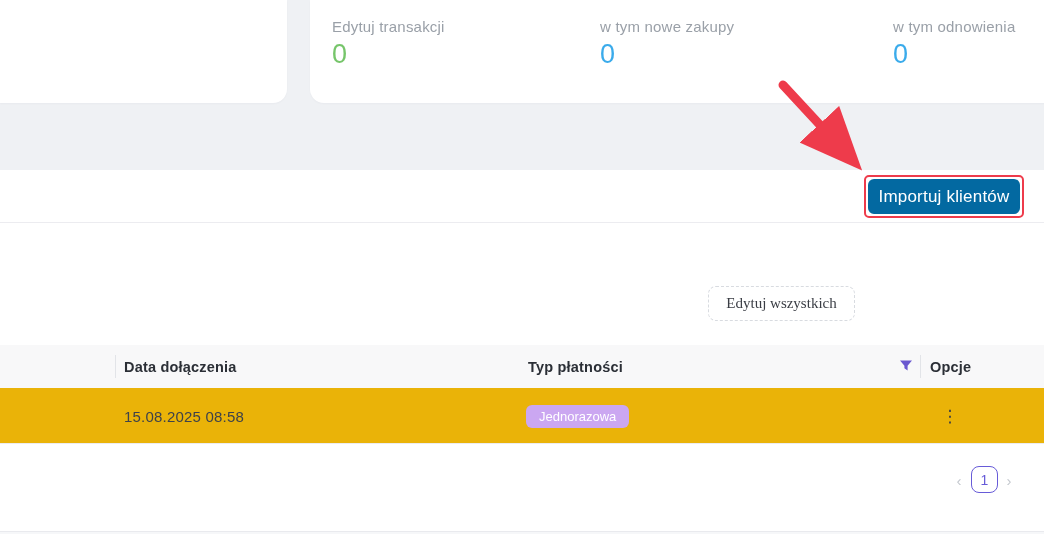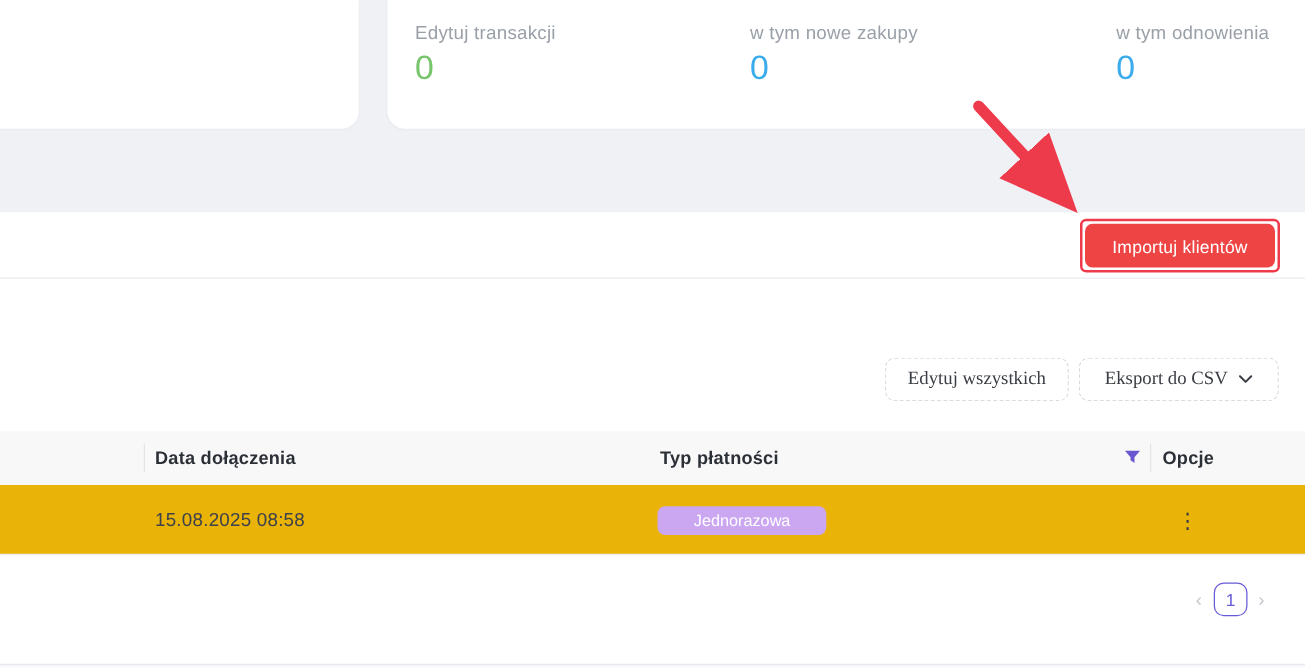--- a/index.html
+++ b/index.html
@@ -15,22 +15,22 @@
   .card-left  { left:0; width:287px; height:103px; border-radius:0 0 14px 0; }
   .card-stats { left:310px; width:760px; height:103px; border-radius:0 0 0 14px; }
   .stat { position:absolute; top:18px; }
   .stat-label { font-size:15px; color:#9aa0a8; letter-spacing:.2px; }
   .stat-value { margin-top:6px; font-size:27px; line-height:1; }
   
   .import-section { position:absolute; top:170px; left:0; width:1044px; height:53px;
                     background:#fff; border-bottom:1px solid #ececf0; }
   .red-box { position:absolute; top:175px; left:864px; width:160px; height:43px;
              border:2px solid #ee3b4b; border-radius:5px; background:#fff; padding:2px; }
-  .import-btn { width:100%; height:100%; background:#ef4444; border:none; border-radius:6px;
-                color:#fff; font-size:14px; display:flex; align-items:center; justify-content:center;
+  .import-btn { width:100%; height:100%; background:#0369a1; border:none; border-radius:6px;
+                color:#fff; font-size:17px; display:flex; align-items:center; justify-content:center;
                 font-family:inherit; cursor:pointer; letter-spacing:.2px; }
   .arrow-svg { position:absolute; top:72px; left:762px; width:112px; height:100px; pointer-events:none; }
   
   .ghost-btn { position:absolute; top:286px; height:35px; background:#fff;
                border:1px dashed #d8dbe0; border-radius:8px; color:#3a3d44; font-size:15px;
                display:flex; align-items:center; justify-content:center; gap:9px;
                font-family:Liberation Serif, serif; cursor:pointer; }
   .btn-edit-all { left:708px; width:147px; }
   .btn-export   { left:863px; width:160px; }
   .chev-down { width:11px; height:7px; display:block; }
@@ -40,21 +40,21 @@
         font-size:14.5px; font-weight:bold; color:#2b2f36; letter-spacing:.2px; }
   .th-date { left:124px; } .th-type { left:528px; } .th-opts { left:930px; }
   .th-sep { position:absolute; top:10px; width:1px; height:23px; background:#e2e4e8; }
   .sep-1 { left:115px; } .sep-2 { left:920px; }
   .filter-btn { position:absolute; left:898px; top:14px; width:16px; height:16px; border:none;
                 background:transparent; cursor:pointer; padding:0; }
   .trow { position:absolute; top:388px; left:0; width:1044px; height:56px; background:#eab308;
           border-bottom:1px solid #ececf0; }
   .cell-date { position:absolute; left:124px; top:0; height:56px; display:flex; align-items:center;
                font-size:15px; color:#3e424a; letter-spacing:.2px; }
-  .badge { position:absolute; left:526px; top:17px; height:23px; padding:0 29px; background:#cba7f1;
+  .badge { position:absolute; left:526px; top:17px; height:23px; padding:0 13px; background:#cba7f1;
            border-radius:6px; color:#fff; font-size:13px; display:flex; align-items:center; }
   .row-menu-btn { position:absolute; left:938px; top:12px; width:24px; height:32px; border:none;
                   background:transparent; cursor:pointer; font-size:17px; color:#3a3d44;
                   line-height:1; letter-spacing:0; }
   
   .page-nav { position:absolute; border:none; background:transparent; color:#c4c8ce; font-size:15px;
               cursor:pointer; width:18px; height:20px; line-height:20px; text-align:center;
               font-family:inherit; }
   .page-prev { left:950px; top:471px; }
   .page-next { left:1000px; top:471px; }
@@ -100,26 +100,20 @@
       <marker id="ah" markerWidth="7" markerHeight="7" refX="4.2" refY="3" orient="auto">
         <polygon points="0,0 7,3 0,6" fill="#ee3b4b"></polygon>
       </marker>
     </defs>
     <line x1="21" y1="13" x2="83" y2="80" stroke="#ee3b4b" stroke-width="9" stroke-linecap="round" marker-end="url(#ah)"></line>
   </svg>
 
   <button class="ghost-btn btn-edit-all">
     <span>Edytuj wszystkich</span>
   </button>
-  <button class="ghost-btn btn-export">
-    <span>Eksport do CSV</span>
-    <svg class="chev-down" viewBox="0 0 11 7">
-      <polyline points="1,1 5.5,5.5 10,1" fill="none" stroke="#3a3d44" stroke-width="1.6" stroke-linecap="round" stroke-linejoin="round"></polyline>
-    </svg>
-  </button>
 
   <div class="thead">
     <div class="th-sep sep-1"></div>
     <div class="th th-type">Typ płatności</div>
     <div class="th th-date">Data dołączenia</div>
     <button class="filter-btn">
       <svg viewBox="0 0 14 14" width="14" height="14">
         <path d="M1 1.5 h12 L8.6 6.8 v4.6 L5.4 9.2 V6.8 Z" fill="#6a58d0"></path>
       </svg>
     </button>

